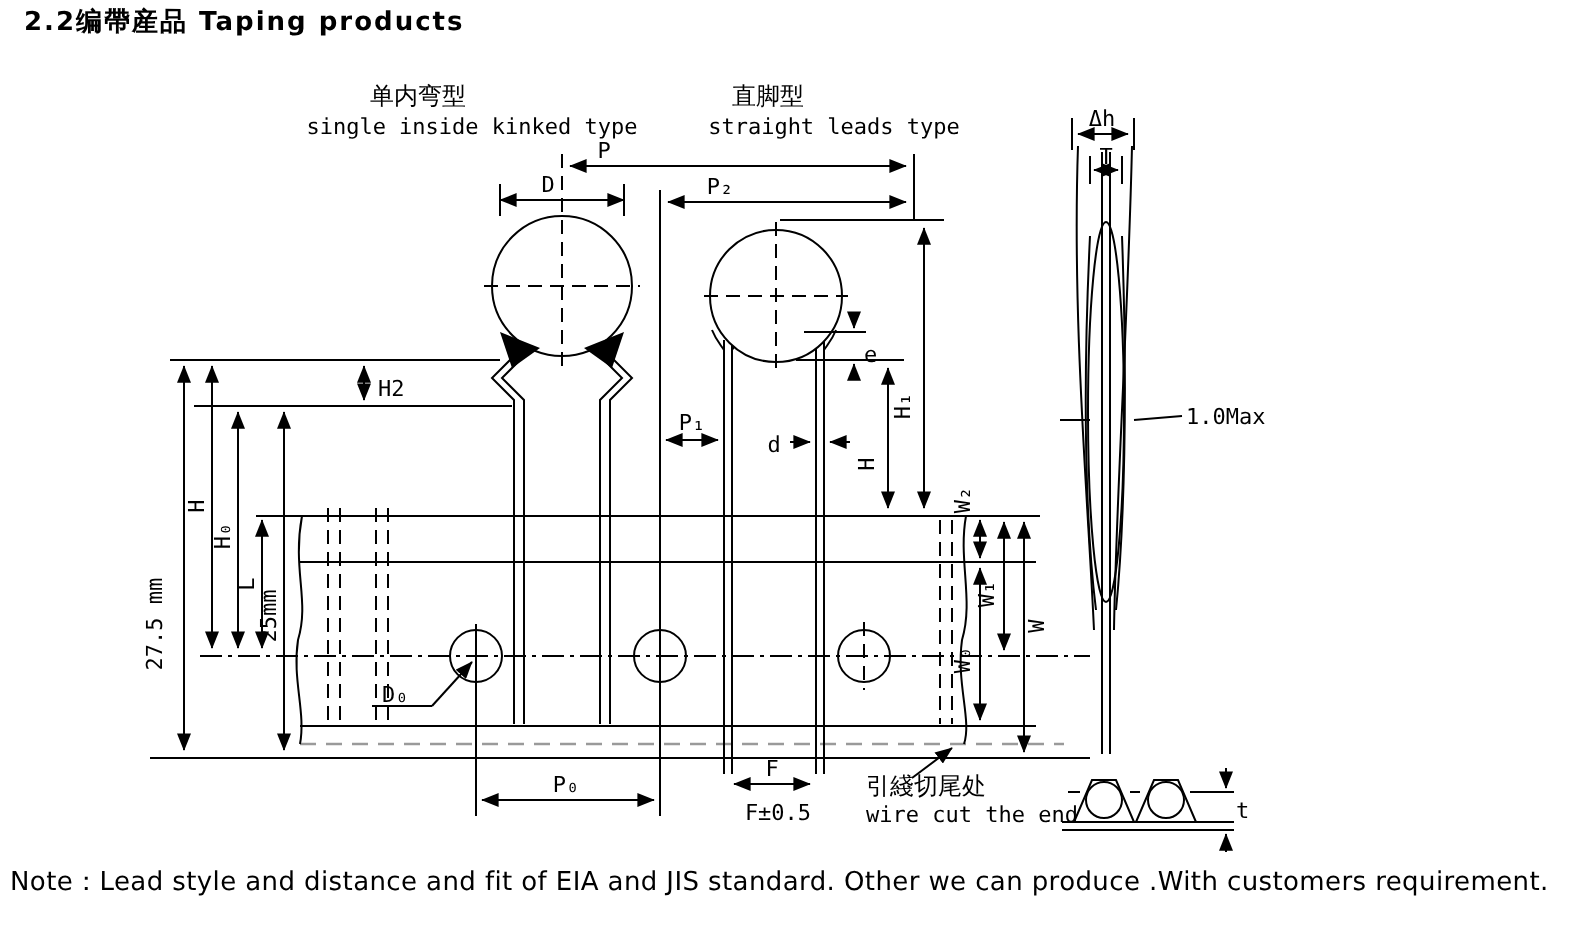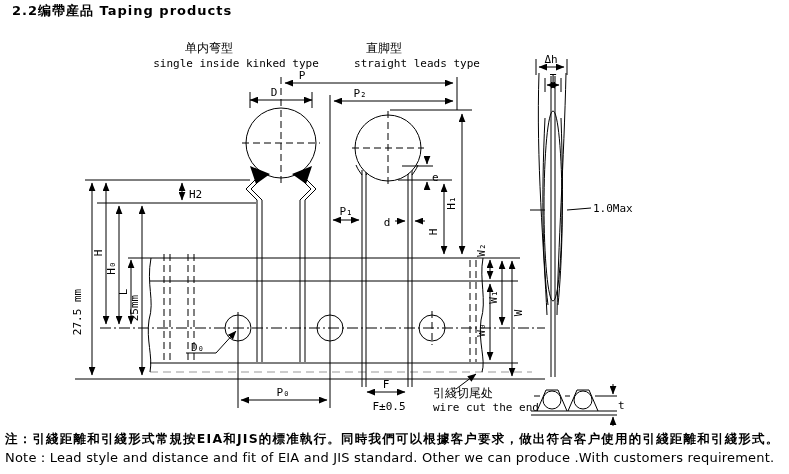--- a/index.html
+++ b/index.html
@@ -201,15 +201,14 @@
 
   <g>
     <text class="cjk" x="209" y="52">单内弯型</text>
     <text class="entxt" x="236" y="67">single inside kinked type</text>
     <text class="cjk" x="384" y="52">直脚型</text>
     <text class="entxt" x="417" y="67">straight leads type</text>
   </g>
 </svg>
 
 <div id="notes">
-  <div id="note-cn">注：引綫距離和引綫形式常規按EIA和JIS的標准執行。同時我們可以根據客户要求，做出符合客户使用的引綫距離和引綫形式。</div>
   <div id="note-en">Note：Lead style and distance and fit of EIA and JIS standard. Other we can produce .With customers requirement.</div>
 </div>
 
 </body></html>

